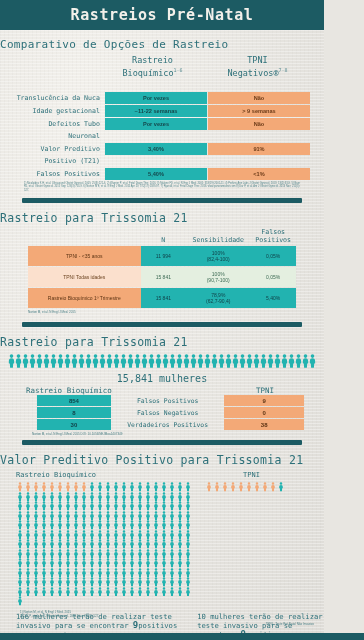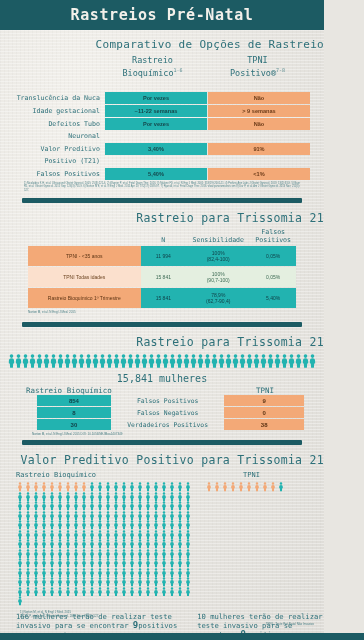--- a/index.html
+++ b/index.html
@@ -22,21 +22,21 @@
   
   .header{
     height:30px;background:#1c5b63;
     display:flex;align-items:center;justify-content:center;
   }
   .header-title{
     color:#f2f0ea;font-size:15px;letter-spacing:.6px;font-weight:bold;
   }
   
   .sec-title{
-    text-align:right;color:#2d7079;font-size:11px;letter-spacing:.3px;
+    text-align:left;color:#2d7079;font-size:11px;letter-spacing:.3px;
     margin:8px 0 4px 0;
   }
   .sec-title.big{font-size:11.5px;}
   
   .divider{
     height:5px;background:#1c5b63;margin:6px 22px 4px 22px;border-radius:1px;
   }
   
   .cmp{
     margin:0 14px 0 14px;
@@ -164,21 +164,21 @@
 
   <div class="cmp">
     <div class="cmp-head">
       <div class="lbl-col"></div>
       <div class="hd">
         <span>Rastreio</span><br>
         <span>Bioquímico</span><sup>1-6</sup>
       </div>
       <div class="hd">
         <span>TPNI</span><br>
-        <span>Positivo®</span><sup>7-8</sup>
+        <span>Negativos®</span><sup>7-8</sup>
       </div>
     </div>
     <div id="cmp-rows">
         <div class="cmp-row">
           <div class="lbl">Translucência da Nuca</div>
           <div class="c teal">Por vezes</div>
           <div class="c orange">Não</div>
         </div>
         <div class="cmp-row">
           <div class="lbl">Idade gestacional</div>

